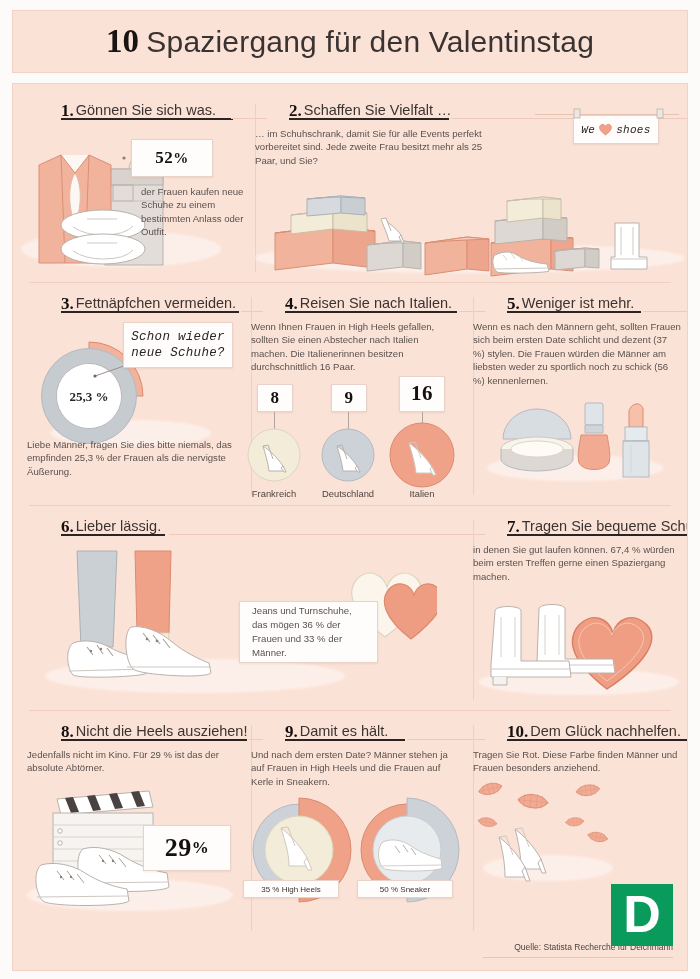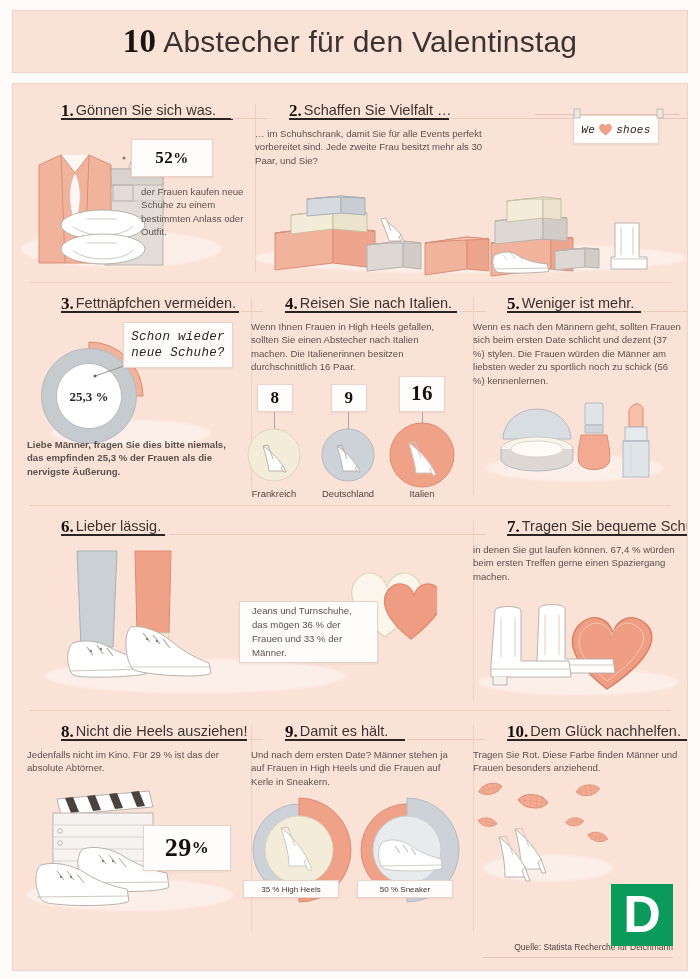--- a/index.html
+++ b/index.html
@@ -92,21 +92,21 @@
   }
   svg{display:block;}
 </style>
 </head>
 <body>
 
 <div class="page">
 
   <div class="header">
     <div class="header-title">
-      <span class="num">10</span><span>Abstecher für den Valentinstag</span>
+      <span class="num">10</span><span>Spaziergang für den Valentinstag</span>
     </div>
   </div>
 
   <div class="panel">
 
     <div class="row" style="height:192px;">
 
       <div class="col" style="width:228px;">
         <div class="head" style="width:206px;">
           <span class="hnum">1.</span><span class="htxt">Gönnen Sie sich was.</span>
@@ -152,21 +152,21 @@
 
       <div class="vdiv" style="left:228px;"></div>
 
       <div class="col" style="width:442px;">
         <div class="head" style="width:420px;">
           <span class="hnum">2.</span><span class="htxt">Schaffen Sie Vielfalt …</span>
           <div class="thick" style="width:160px;"></div>
           <div class="thin" style="width:258px;"></div>
         </div>
 
-        <div class="body-txt" style="width:230px;">… im Schuhschrank, damit Sie für alle Events perfekt vorbereitet sind. Jede zweite Frau besitzt mehr als 30 Paar, und Sie?</div>
+        <div class="body-txt" style="width:230px;">… im Schuhschrank, damit Sie für alle Events perfekt vorbereitet sind. Jede zweite Frau besitzt mehr als 25 Paar, und Sie?</div>
 
         <div class="sign-line" style="left:280px;top:24px;width:144px;"></div>
         <div class="callout" style="position:absolute;left:318px;top:25px;width:86px;height:29px;">
           <span class="script" style="font-size:11px;">We</span>
           <svg width="15" height="13" viewBox="0 0 15 13" style="margin:0 3px;">
             <path d="M7.5 12 C2 8 0.5 5 2.2 2.6 C3.8 .4 6.4 1.2 7.5 3.2 C8.6 1.2 11.2 .4 12.8 2.6 C14.5 5 13 8 7.5 12 Z" fill="#f0a289" stroke="#dd8a6f" stroke-width=".7"></path>
           </svg>
           <span class="script" style="font-size:11px;">shoes</span>
         </div>
         <svg width="96" height="12" viewBox="0 0 96 12" style="position:absolute;left:316px;top:18px;">
@@ -265,21 +265,21 @@
 
             <path d="M66 42 L118 24" stroke="#9b918c" stroke-width="1" fill="none"></path>
             <circle cx="66" cy="42" r="1.6" fill="#6f6561"></circle>
           </svg>
 
           <div class="callout" style="position:absolute;left:96px;top:2px;width:110px;height:46px;flex-direction:column;">
             <div class="script">Schon wieder</div>
             <div class="script">neue Schuhe?</div>
           </div>
 
-          <div class="body-txt" style="position:absolute;left:0px;top:118px;width:210px;font-weight:bold;">Liebe Männer, fragen Sie dies bitte niemals, das empfinden 25,3 % der Frauen als die nervigste Äußerung.</div>
+          <div class="body-txt" style="position:absolute;left:0px;top:118px;width:210px;">Liebe Männer, fragen Sie dies bitte niemals, das empfinden 25,3 % der Frauen als die nervigste Äußerung.</div>
         </div>
       </div>
 
       <div class="vdiv" style="left:224px;"></div>
 
       <div class="col" style="width:222px;">
         <div class="head" style="width:200px;">
           <span class="hnum">4.</span><span class="htxt">Reisen Sie nach Italien.</span>
           <div class="thick" style="width:172px;"></div>
           <div class="thin" style="width:26px;"></div>

